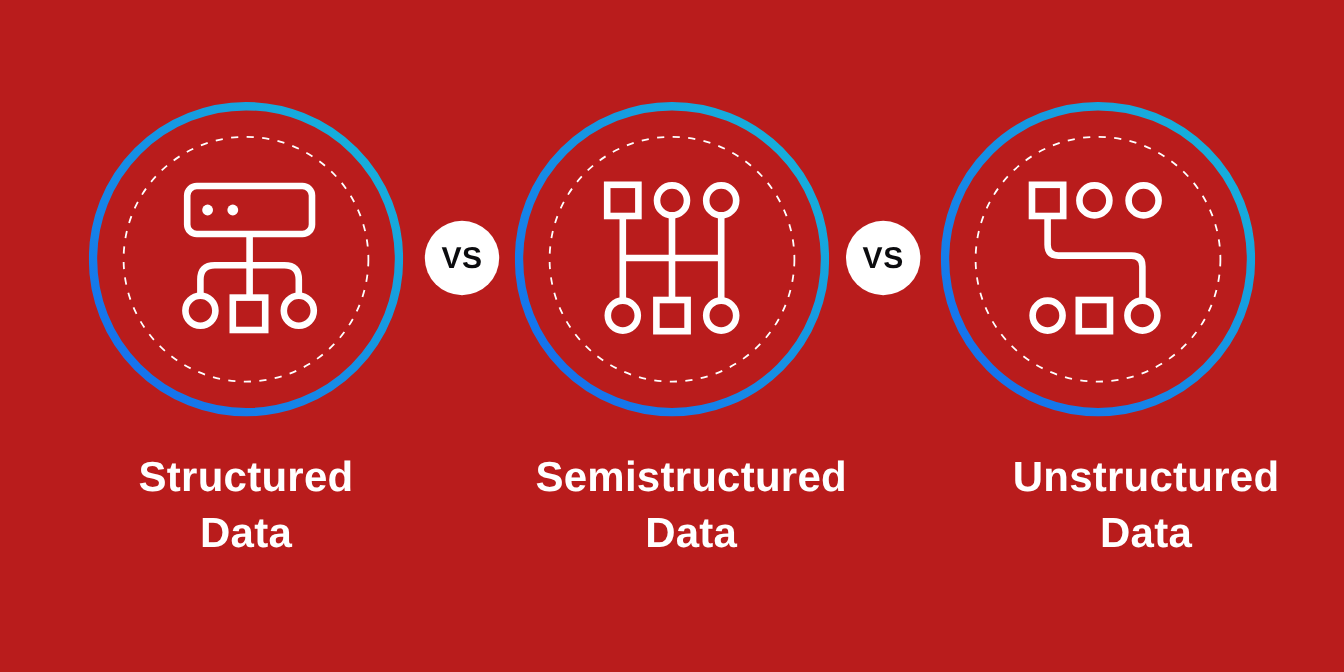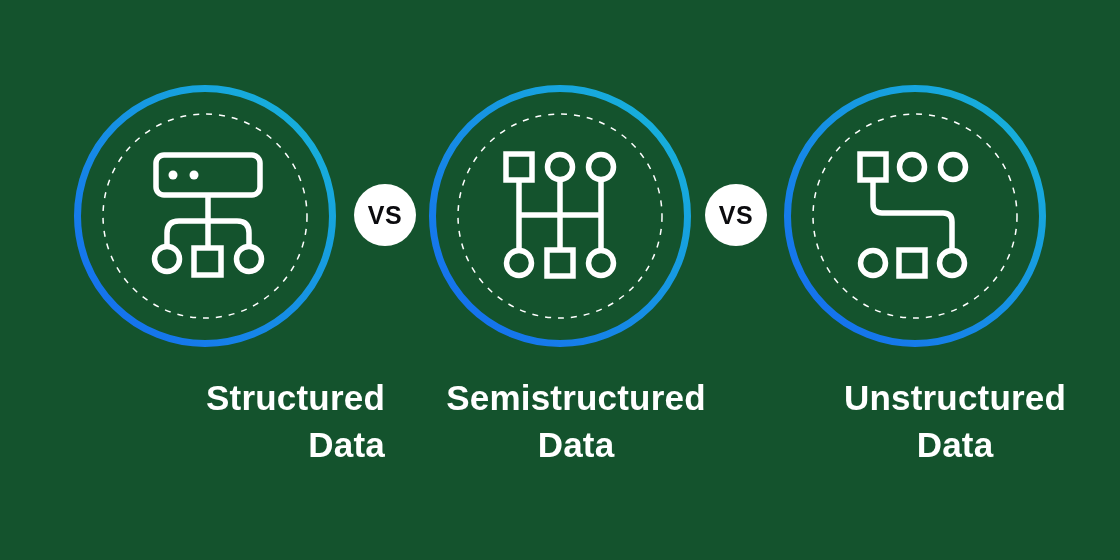--- a/index.html
+++ b/index.html
@@ -4,21 +4,21 @@
 <style>
   html, body {
     margin: 0;
     padding: 0;
     background: #000;
   }
   .stage {
     position: relative;
     width: 1120px;
     height: 560px;
-    background: #14532d;
+    background: #b91c1c;
     overflow: hidden;
     font-family: "Liberation Sans", sans-serif;
   }
   .ring-svg {
     position: absolute;
     width: 262px;
     height: 262px;
     top: 85px;
   }
   .ring-svg.pos-1 { left: 74px; }
@@ -47,21 +47,21 @@
     position: absolute;
     top: 374px;
     width: 360px;
     text-align: center;
     color: #ffffff;
     font-size: 35px;
     font-weight: 700;
     line-height: 47px;
     letter-spacing: 0.2px;
   }
-  .card-label.pos-1 { left: 25px; text-align: right; }
+  .card-label.pos-1 { left: 25px; }
   .card-label.pos-2 { left: 396px; }
   .card-label.pos-3 { left: 775px; text-align: center; }
 
   .icon-stroke {
     fill: none;
     stroke: #ffffff;
     stroke-width: 5.5;
   }
   .icon-fill { fill: #ffffff; stroke: none; }
   .defs-holder { position: absolute; width: 0; height: 0; }

